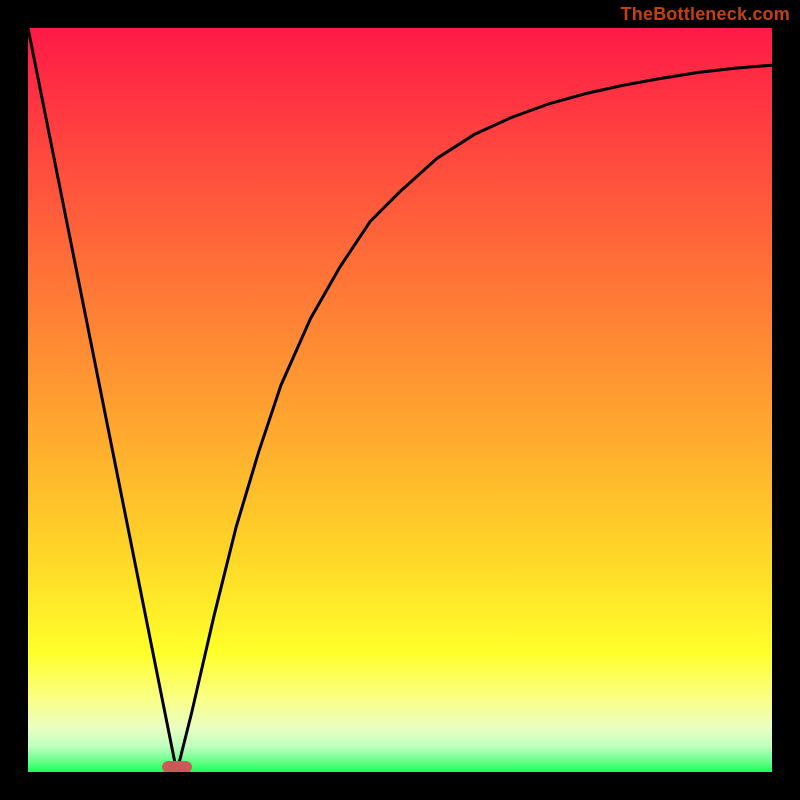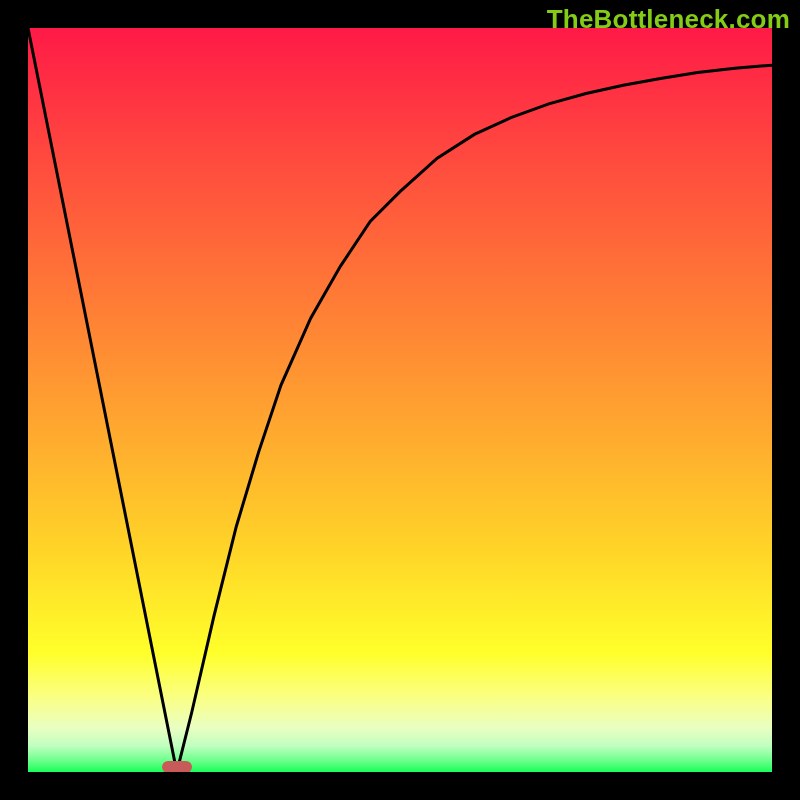--- a/index.html
+++ b/index.html
@@ -45,22 +45,22 @@
       #eaffc1 94%,
       #bfffc0 96.5%,
       #6bff8a 98.5%,
       #18ff58 100%
     );
   }
   .watermark {
     position: absolute;
     top: 4px;
     right: 10px;
-    color: #84cc16;
-    font-size: 26px;
+    color: #c2410c;
+    font-size: 18px;
     font-weight: 600;
     letter-spacing: 0.2px;
     user-select: none;
   }
   svg.curve {
     position: absolute;
     left: 0; top: 0;
     width: 100%; height: 100%;
   }
   .curve path, .curve line {

